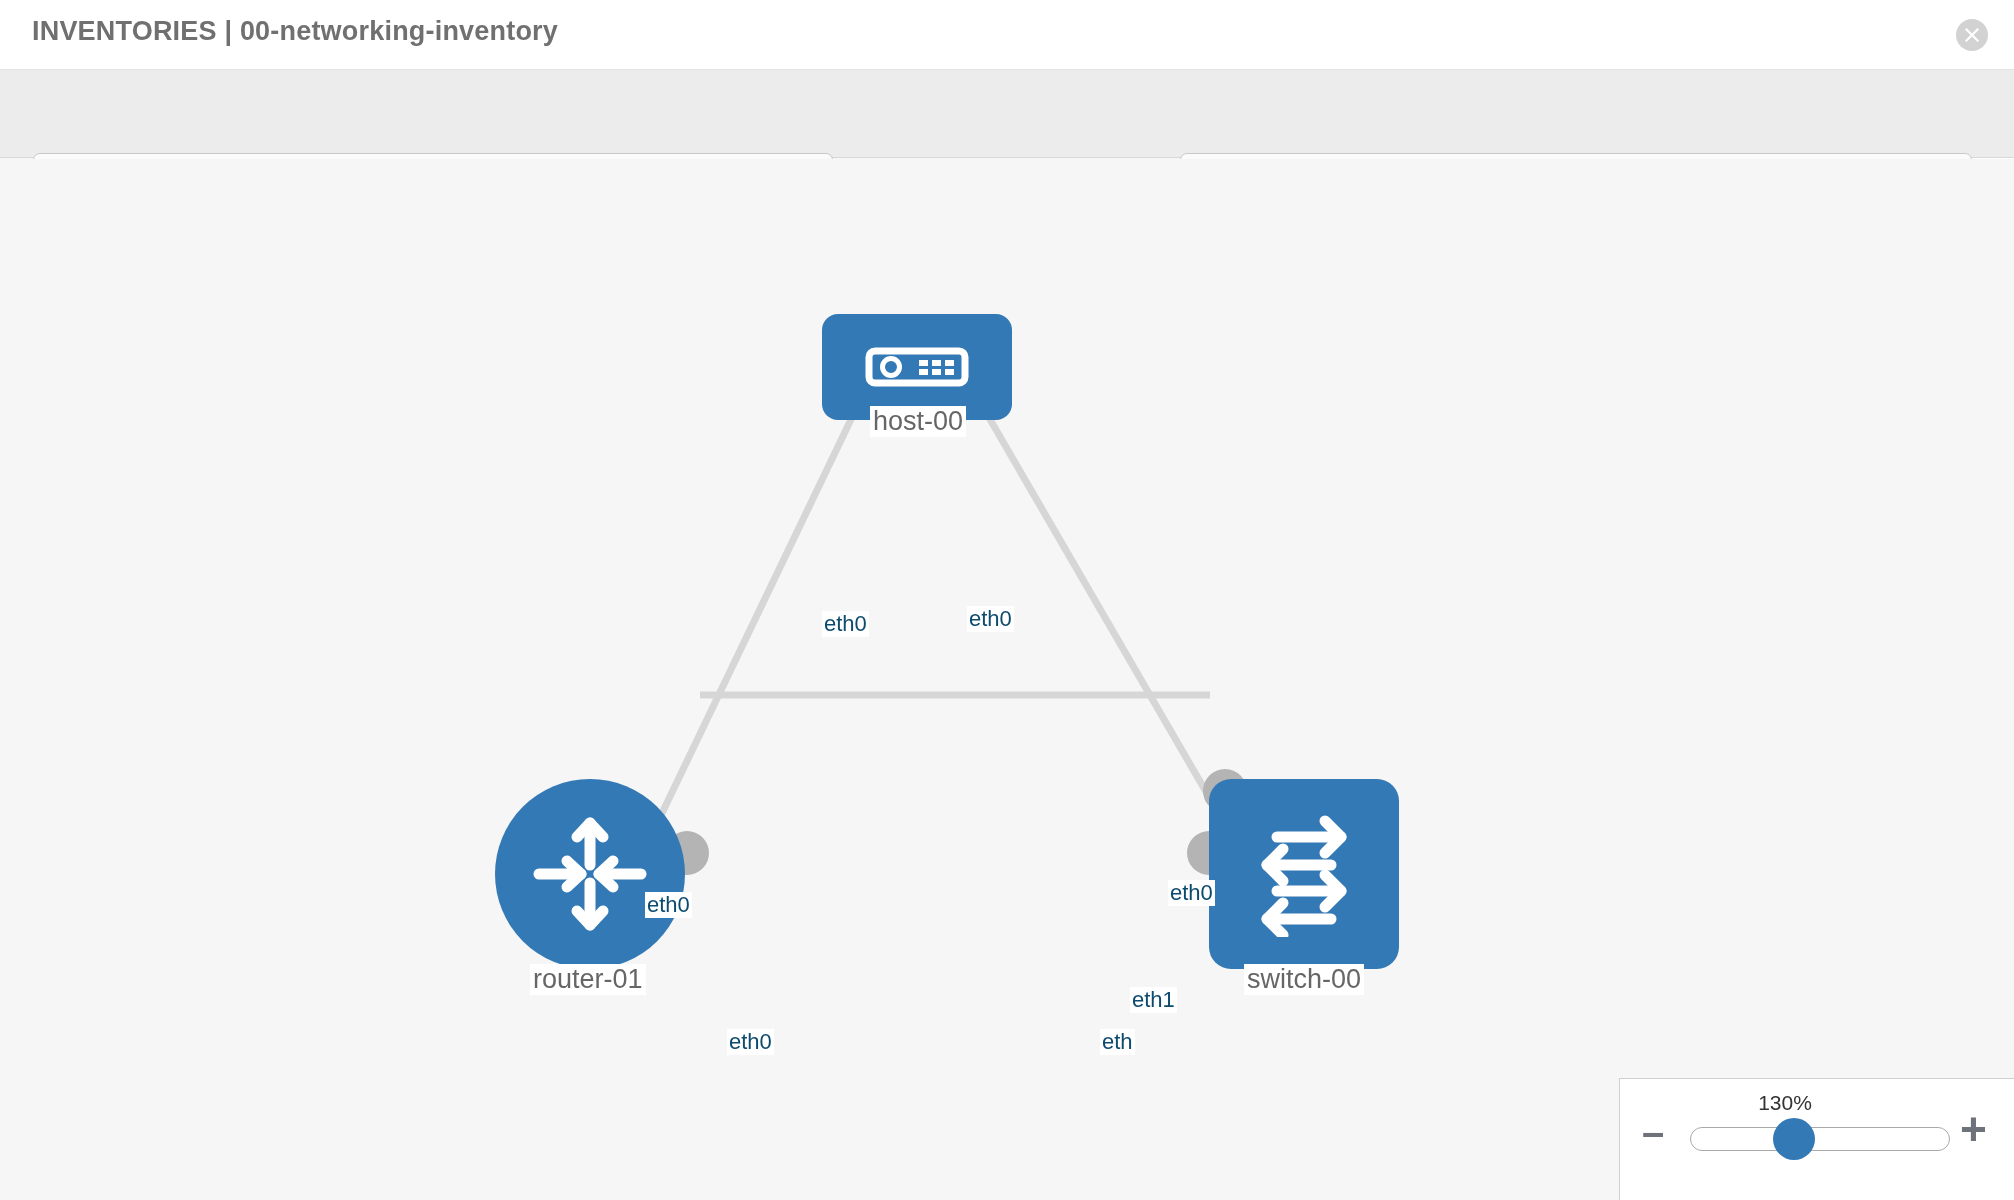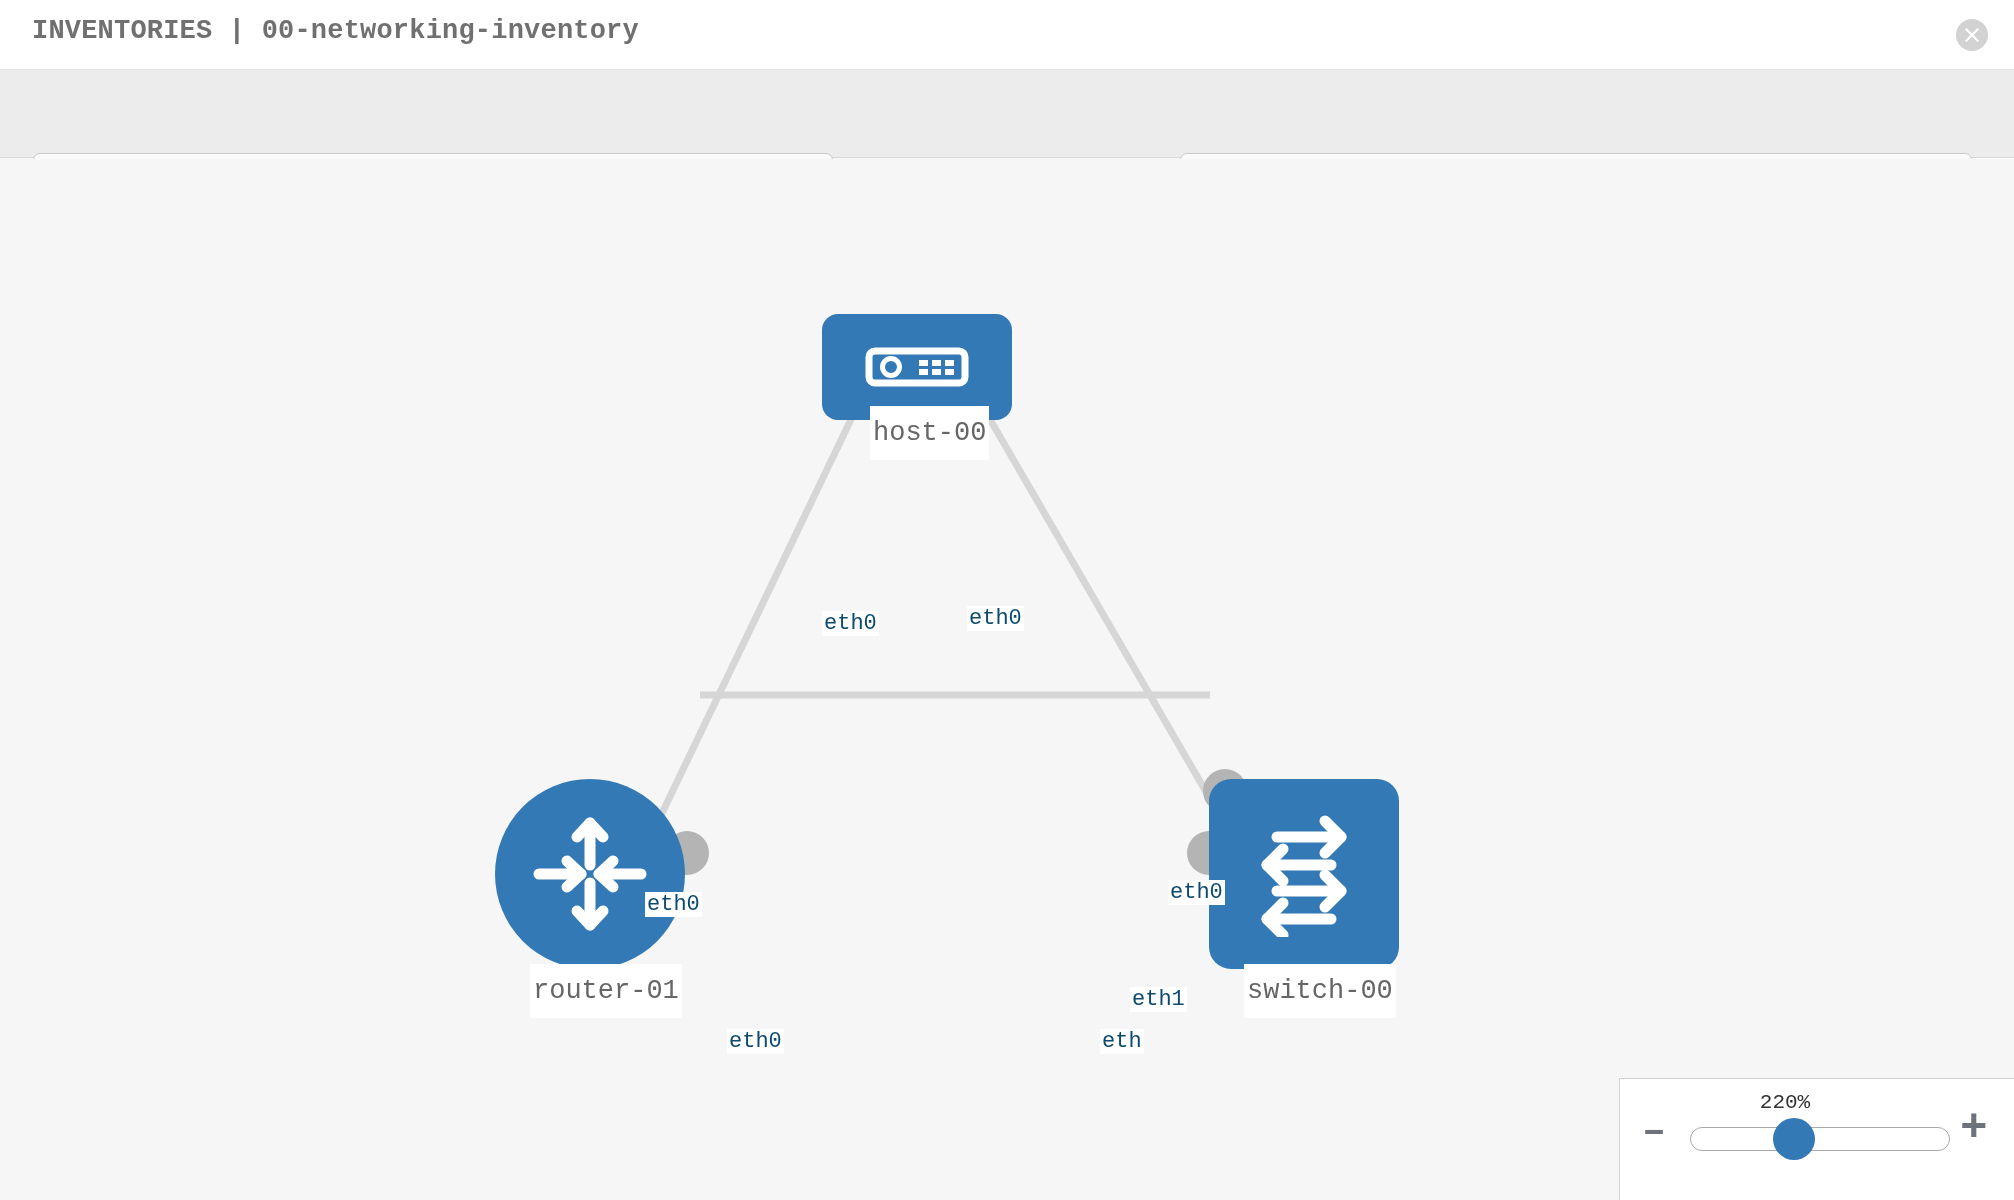--- a/index.html
+++ b/index.html
@@ -9,21 +9,20 @@
     font-family: "Liberation Sans", sans-serif;
     background: #ffffff;
     overflow: hidden;
   }
 
   #app {
     position: relative;
     width: 1814px;
     height: 1200px;
     background: #f6f6f6;
-    font-family: Liberation Mono, monospace;
   }
 
   
   .header {
     position: absolute;
     left: 0; top: 0;
     width: 2014px; height: 70px;
     background: #ffffff;
     border-bottom: 1px solid #e3e3e3;
   }
@@ -114,21 +113,21 @@
     display: flex;
     align-items: center;
     justify-content: center;
   }
   .node-label {
     position: absolute;
     font-size: 27px;
     color: #666666;
     background: #ffffff;
     white-space: nowrap;
-    padding: 12px 3px;
+    padding: 0 3px;
   }
 
   
   #node-host { left: 822px; top: 155px; width: 190px; height: 200px; }
   #node-host .node-shape {
     left: 0; top: 0; width: 190px; height: 106px;
     border-radius: 16px;
   }
   #node-host .node-label { left: 48px; top: 92px; }
 
@@ -334,20 +333,20 @@
     <div class="edge-label" style="left:645px; top:733px;">eth0</div>
     <div class="edge-label" style="left:1168px; top:721px;">eth0</div>
 
     <div class="edge-label" style="left:727px; top:870px;">eth0</div>
     <div class="edge-label" style="left:1100px; top:870px;">eth</div>
     <div class="edge-label" style="left:1118px; top:828px;margin-left:12px;">eth1</div>
 
   </div>
 
   <div class="zoom-panel">
-    <div class="zoom-value">220%</div>
+    <div class="zoom-value">130%</div>
     <div class="zoom-minus">–</div>
     <div class="zoom-track"></div>
     <div class="zoom-handle"></div>
     <div class="zoom-plus">+</div>
   </div>
 
 </div>
 
 </body></html>

